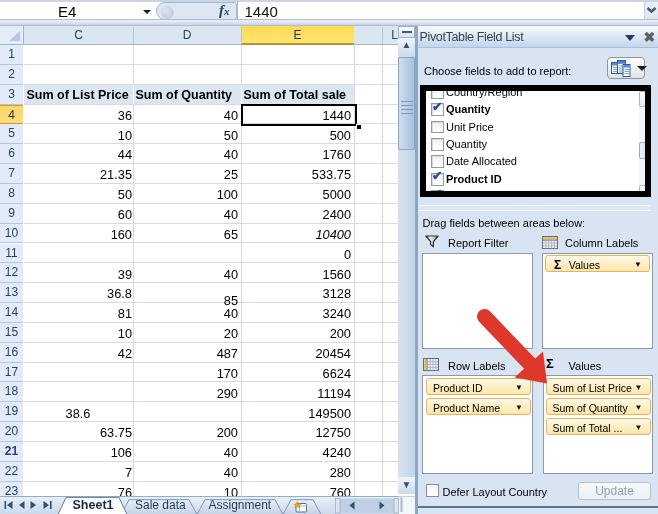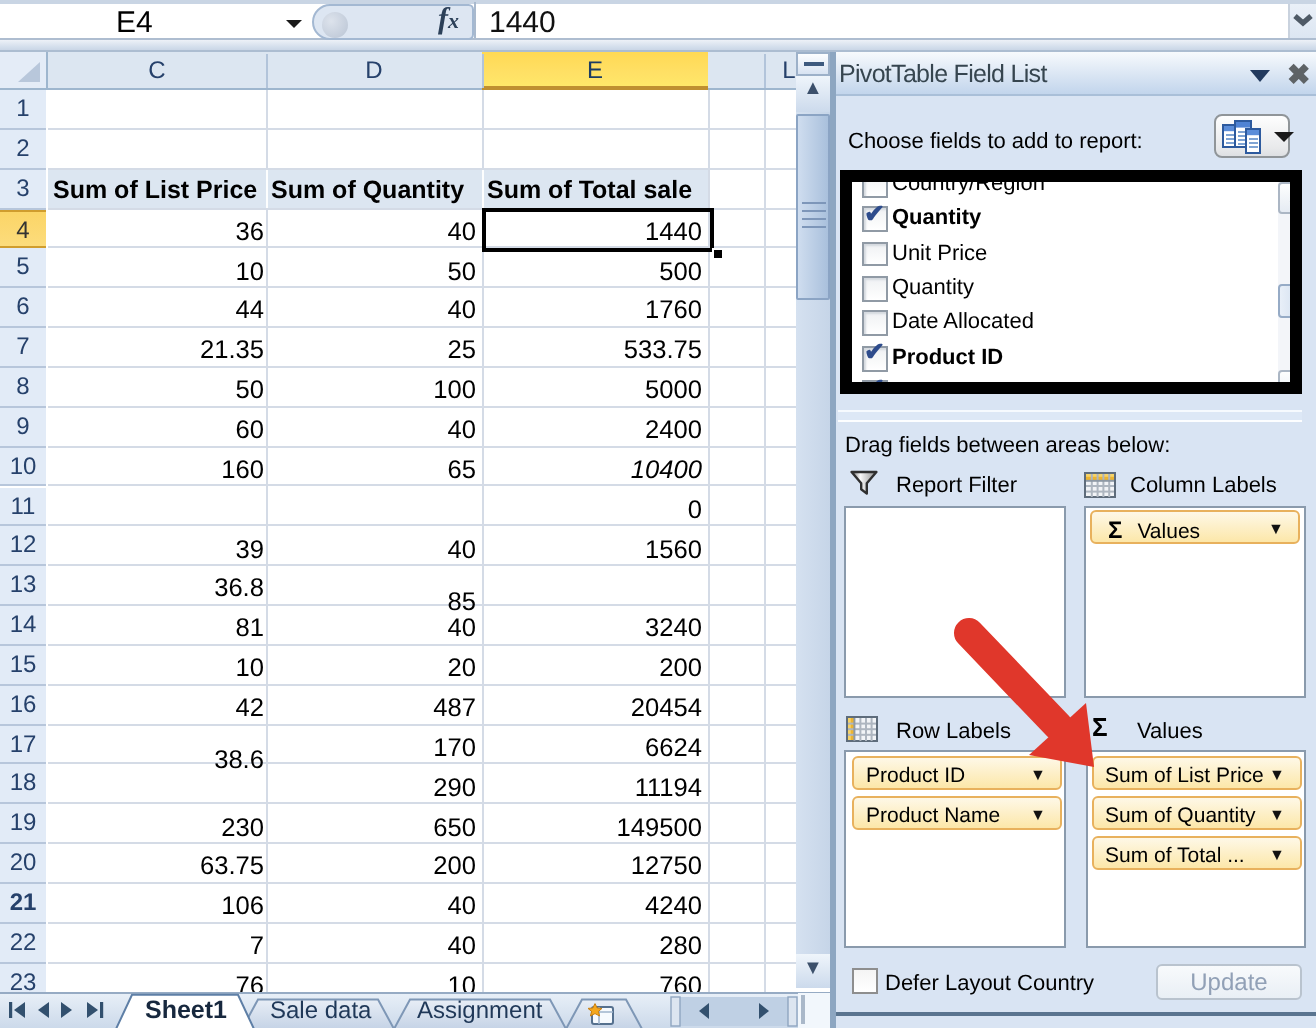--- a/index.html
+++ b/index.html
@@ -191,36 +191,35 @@
     <div class="num nE" style="top:181.0px;">2400</div>
     <div class="num nC" style="top:200.85px;">160</div>
     <div class="num nD" style="top:200.85px;">65</div>
     <div class="num nE" style="top:200.85px;font-style:italic;">10400</div>
     <div class="num nE" style="top:220.7px;">0</div>
     <div class="num nC" style="top:240.54999999999998px;">39</div>
     <div class="num nD" style="top:240.54999999999998px;">40</div>
     <div class="num nE" style="top:240.54999999999998px;">1560</div>
     <div class="num nC" style="top:260.4px;">36.8</div>
     <div class="num nD" style="top:244px;margin-top:23px;">85</div>
+    <div class="num nE" style="top:260.4px;">3128</div>
     <div class="num nC" style="top:280.25px;">81</div>
     <div class="num nD" style="top:280.25px;">40</div>
     <div class="num nE" style="top:280.25px;">3240</div>
     <div class="num nC" style="top:300.09999999999997px;">10</div>
     <div class="num nD" style="top:300.09999999999997px;">20</div>
     <div class="num nE" style="top:300.09999999999997px;">200</div>
     <div class="num nC" style="top:320px;">42</div>
     <div class="num nD" style="top:319.95px;">487</div>
     <div class="num nE" style="top:319.95px;">20454</div>
     <div class="num nD" style="top:339.8px;">170</div>
     <div class="num nE" style="top:339.8px;">6624</div>
-    <div class="num nC" style="top:346px;">38.6</div>
+    <div class="num nC" style="top:380px;text-align:center;">38.6</div>
     <div class="num nD" style="top:359.65px;">290</div>
     <div class="num nE" style="top:359.65px;">11194</div>
-    <div class="num nC" style="top:379.5px;">230</div>
-    <div class="num nD" style="top:379.5px;">650</div>
     <div class="num nE" style="top:379.5px;">149500</div>
     <div class="num nC" style="top:399.34999999999997px;">63.75</div>
     <div class="num nD" style="top:399.34999999999997px;">200</div>
     <div class="num nE" style="top:399.34999999999997px;">12750</div>
     <div class="num nC" style="top:419.2px;">106</div>
     <div class="num nD" style="top:419.2px;">40</div>
     <div class="num nE" style="top:419.2px;">4240</div>
     <div class="num nC" style="top:439.05px;">7</div>
     <div class="num nD" style="top:439.05px;">40</div>
     <div class="num nE" style="top:439.05px;">280</div>

